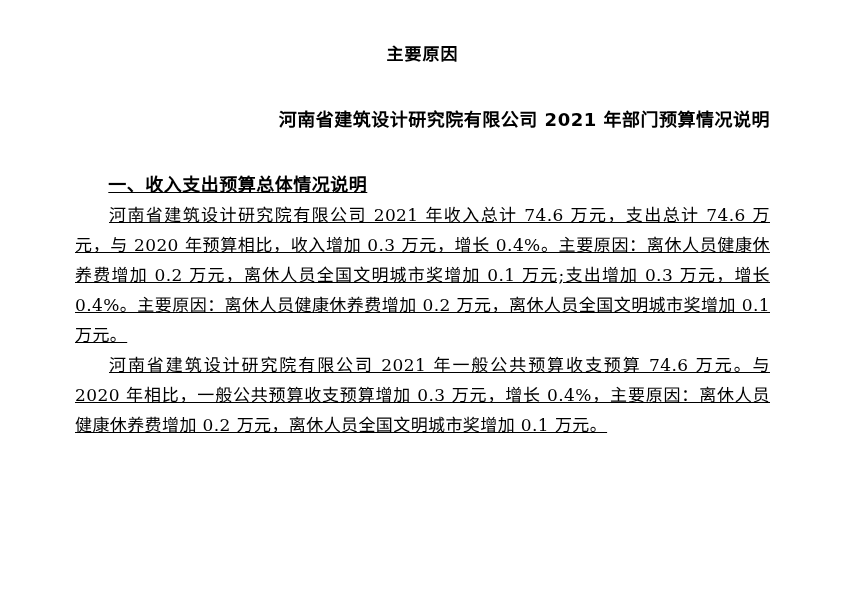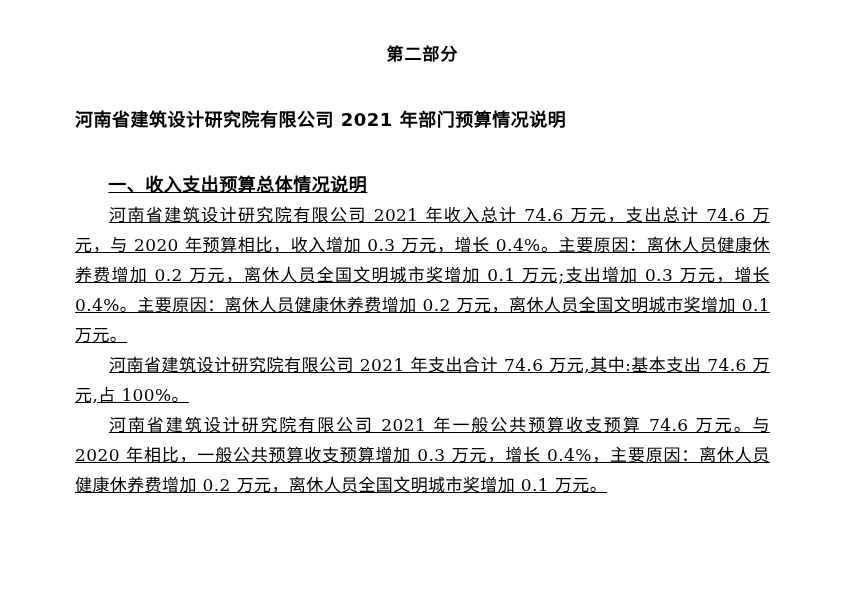--- a/index.html
+++ b/index.html
@@ -26,21 +26,21 @@
     font-size: 17px;
     text-align: center;
     margin: 0;
     line-height: 21px;
     letter-spacing: 1px;
   }
   .doc-title {
     font-family: "DejaVu Sans", "Liberation Sans", sans-serif;
     font-weight: bold;
     font-size: 18px;
-    text-align: left;
+    text-align: right;
     margin: 44px 0 0 0;
     line-height: 21px;
     letter-spacing: 0.5px;
   }
   .doc-body {
     margin-top: 40px;
   }
   .sec-heading {
     font-family: "DejaVu Sans", "Liberation Sans", sans-serif;
     font-weight: bold;
@@ -59,34 +59,33 @@
     text-indent: 2em;
     letter-spacing: 0.4px;
   }
   section { margin: 0; padding: 0; text-decoration: underline; }
 </style>
 </head>
 <body>
 
 <div class="page">
 
-  <h1 class="part-title">第二部分</h1>
+  <h1 class="part-title">主要原因</h1>
 
   <h2 class="doc-title">河南省建筑设计研究院有限公司 2021 年部门预算情况说明</h2>
 
   <div class="doc-body">
 
     <section>
       <h3 class="sec-heading">一、收入支出预算总体情况说明</h3>
       <p class="body-para">河南省建筑设计研究院有限公司 2021 年收入总计 74.6 万元，支出总计 74.6 万元，与 2020 年预算相比，收入增加 0.3 万元，增长 0.4%。主要原因：离休人员健康休养费增加 0.2 万元，离休人员全国文明城市奖增加 0.1 万元;支出增加 0.3 万元，增长 0.4%。主要原因：离休人员健康休养费增加 0.2 万元，离休人员全国文明城市奖增加 0.1 万元。</p>
     </section>
 
 
     <section>
-      <p class="body-para">河南省建筑设计研究院有限公司 2021 年支出合计 74.6 万元,其中:基本支出 74.6 万元,占 100%。</p>
     </section>
 
     <section>
       <p class="body-para">河南省建筑设计研究院有限公司 2021 年一般公共预算收支预算 74.6 万元。与 2020 年相比，一般公共预算收支预算增加 0.3 万元，增长 0.4%，主要原因：离休人员健康休养费增加 0.2 万元，离休人员全国文明城市奖增加 0.1 万元。</p>
     </section>
 
   </div>
 </div>
 
 </body></html>

